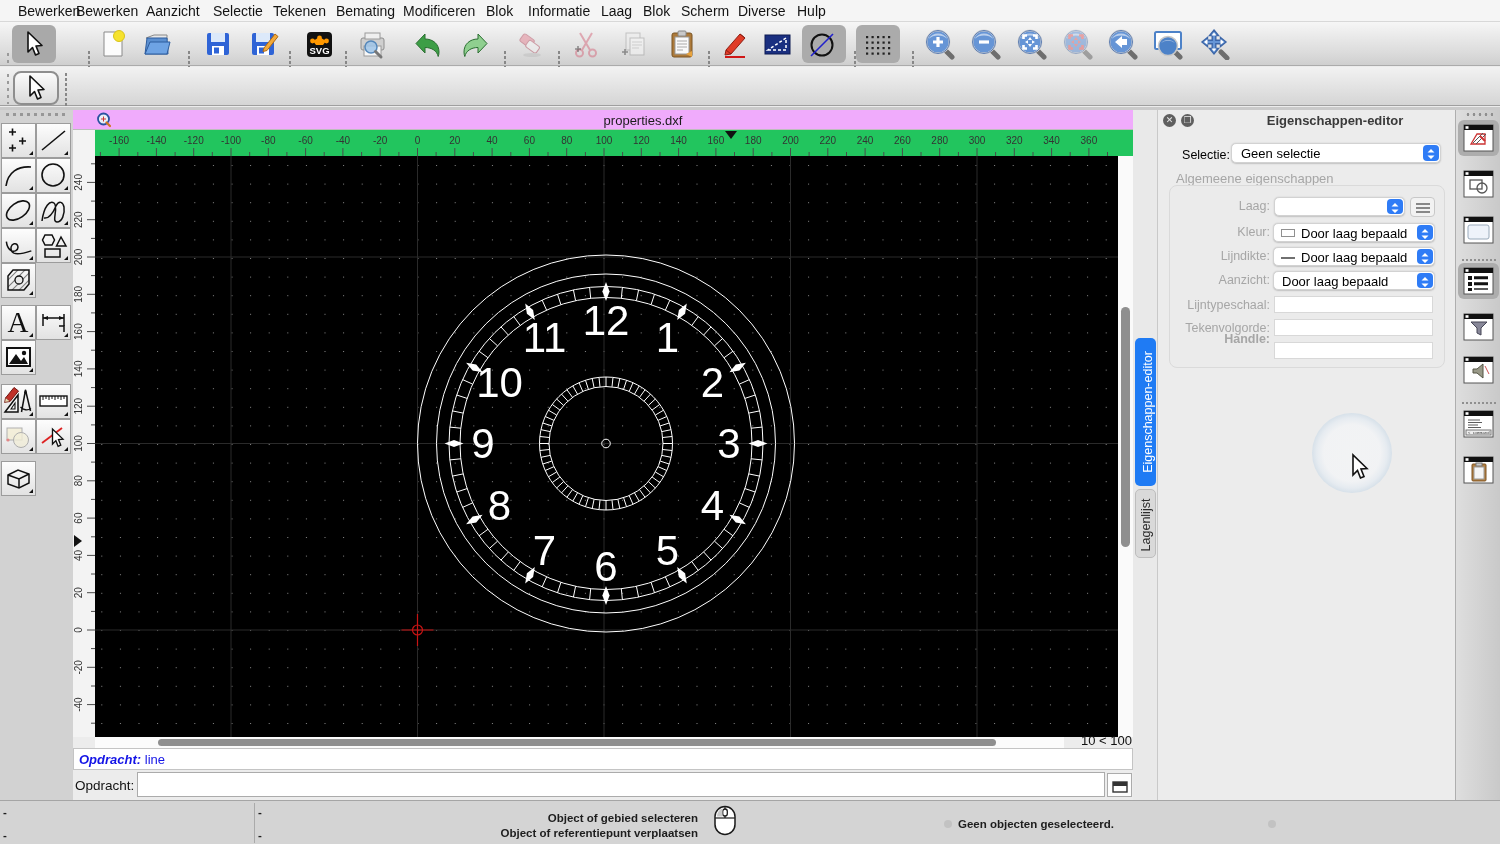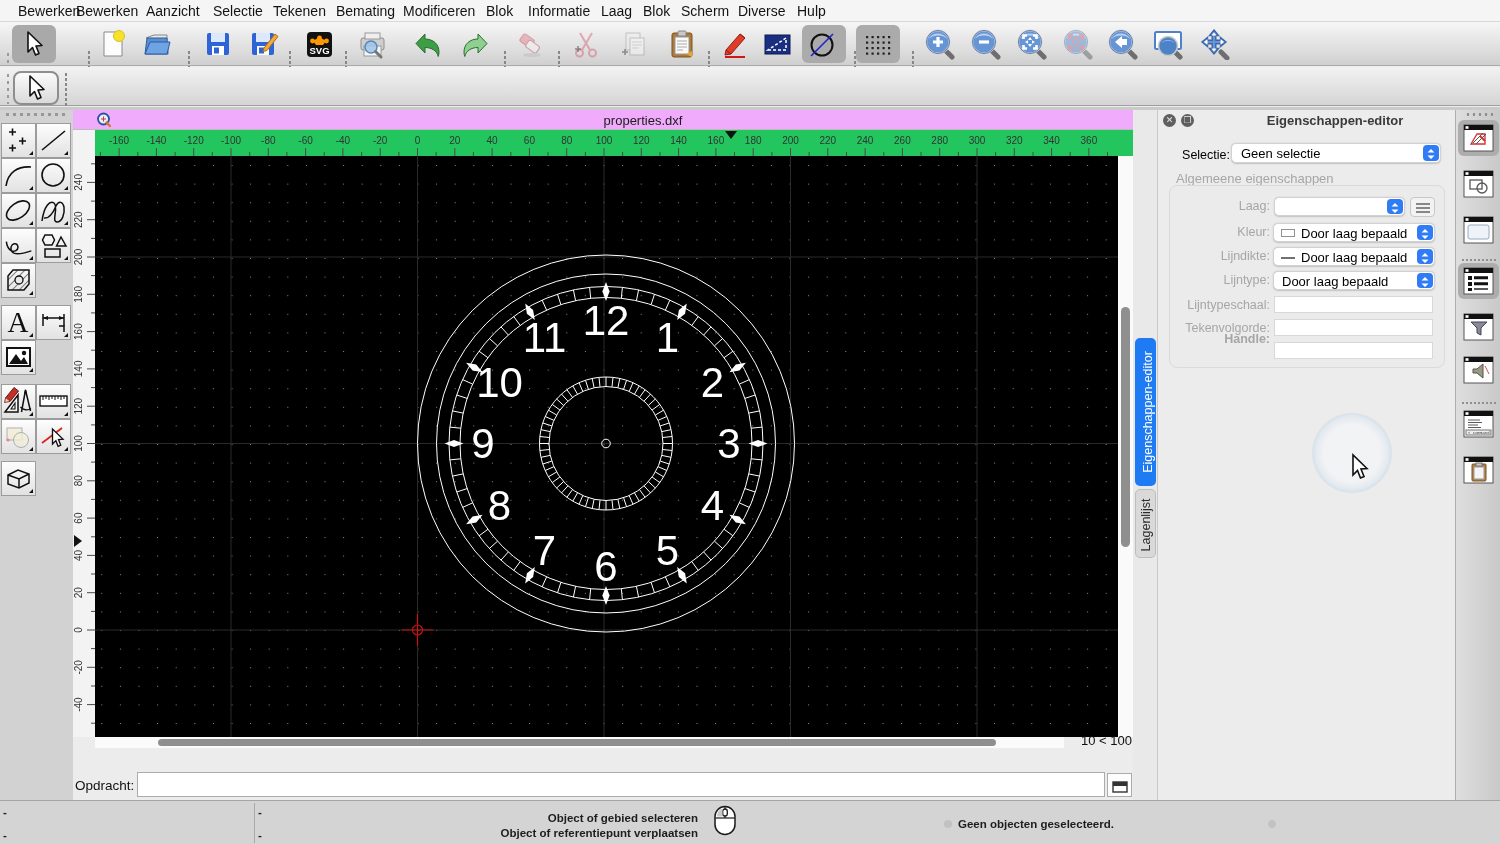--- a/index.html
+++ b/index.html
@@ -563,20 +563,23 @@
   <div id="vscroll">
       <div class="thumb"></div>
     </div>
   <div id="hscrollrow">
       <div id="hscroll">
         <div class="thumb"></div>
       </div>
     </div>
   <div id="zoomlbl">10 &lt; 100</div>
 
+  <div id="history">
+      <div class="txt"><i><b>Opdracht:</b></i> line</div>
+    </div>
   <div id="cmdrow">
     <div class="lbl">Opdracht:</div>
     <div id="cmdinput"></div>
     <div id="cmdbtn">
         <div style="position:absolute;left:4px;top:5px;"><svg width="16" height="12" viewBox="0 0 16 12" style="">
             <rect x="1" y="1" width="14" height="10" fill="#fff" stroke="#333" stroke-width="1.4"></rect>
             <rect x="1" y="1" width="14" height="4" fill="#333"></rect>
           </svg></div>
       </div>
   </div>
@@ -631,21 +634,21 @@
         <div class="plabel" style="left:0px;top:63px;width:100px;color:#a6a6a6;">Lijndikte:</div>
         <div class="combo" style="left:103px;top:61px;width:162px;height:19px;">
           <div style="position:absolute;left:7px;top:9px;width:14px;height:1.5px;background:#707070;"></div>
           <span style="position:absolute;left:27px;top:1.5px;">Door laag bepaald</span>
           <div class="stepper">
             <svg width="16" height="16" viewBox="0 0 16 16" style="position:absolute;left:0;top:1px;">
               <path d="M8 3 L11.5 6.5 H4.5 Z M8 13 L4.5 9.5 H11.5 Z" fill="#fff"></path>
             </svg>
           </div>
         </div>
-        <div class="plabel" style="left:0px;top:87px;width:100px;color:#a6a6a6;">Lijntype:</div>
+        <div class="plabel" style="left:0px;top:87px;width:100px;color:#a6a6a6;">Aanzicht:</div>
         <div class="combo" style="left:103px;top:85px;width:162px;height:19px;">
           <span style="position:absolute;left:8px;top:1.5px;">Door laag bepaald</span>
           <div class="stepper">
             <svg width="16" height="16" viewBox="0 0 16 16" style="position:absolute;left:0;top:1px;">
               <path d="M8 3 L11.5 6.5 H4.5 Z M8 13 L4.5 9.5 H11.5 Z" fill="#fff"></path>
             </svg>
           </div>
         </div>
         <div class="plabel" style="left:0px;top:112px;width:100px;color:#a6a6a6;">Lijntypeschaal:</div>
         <div class="tfield" style="left:104px;top:110px;width:159px;height:17px;"></div>

